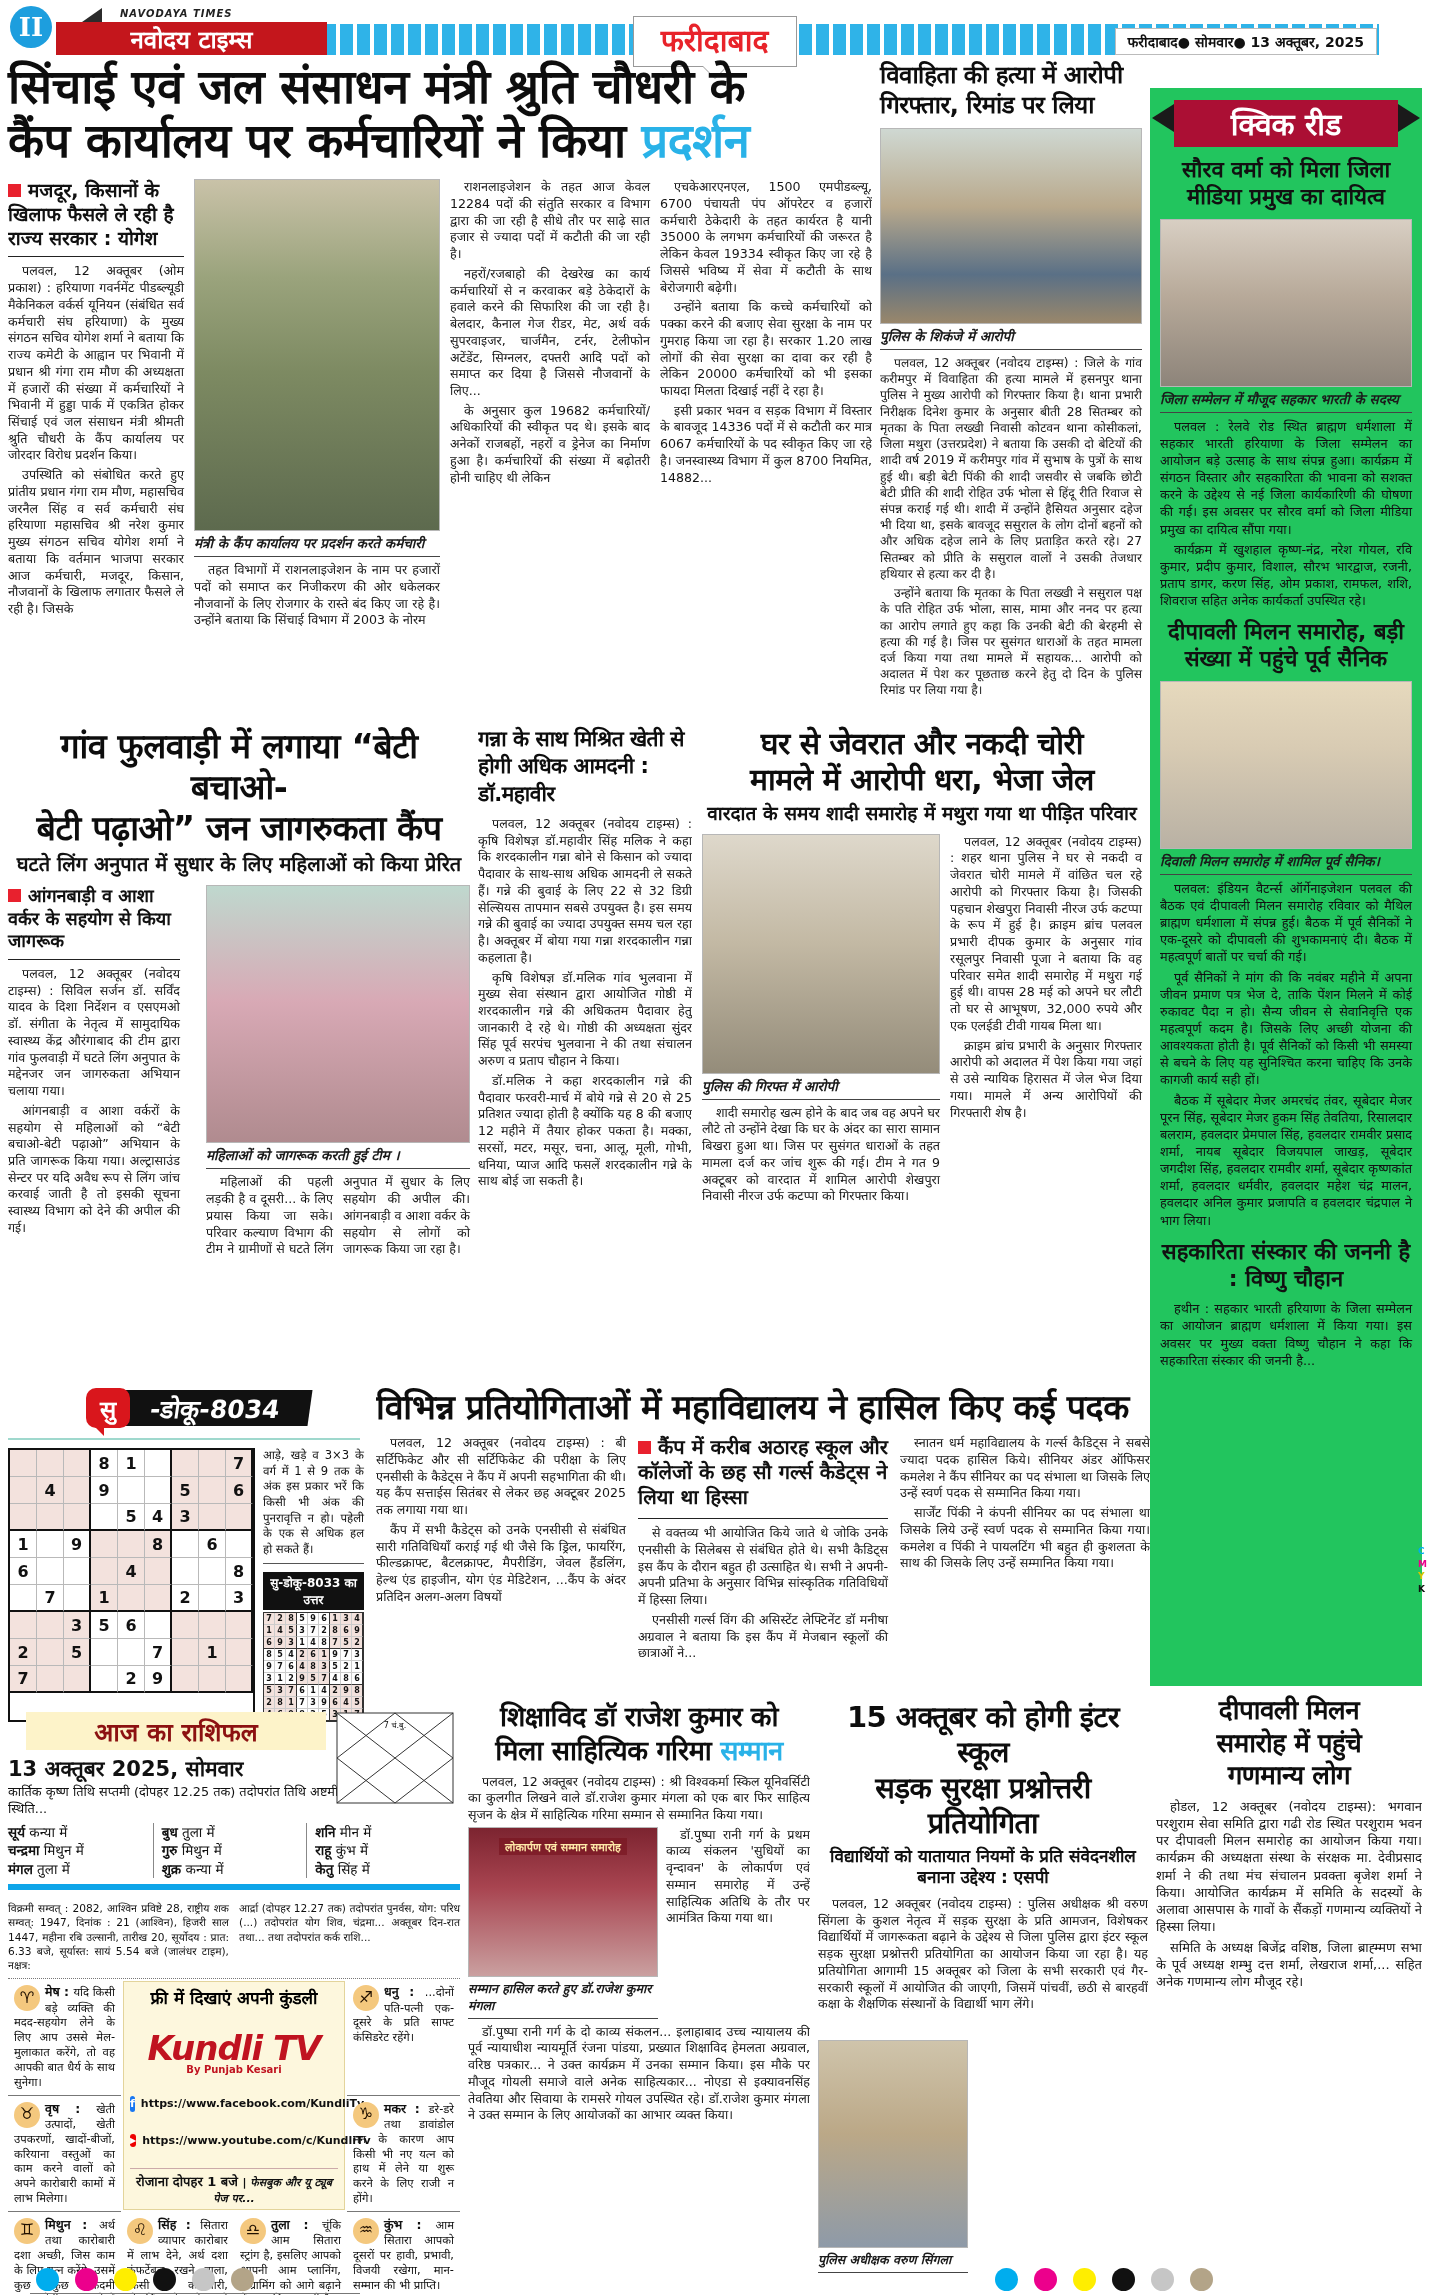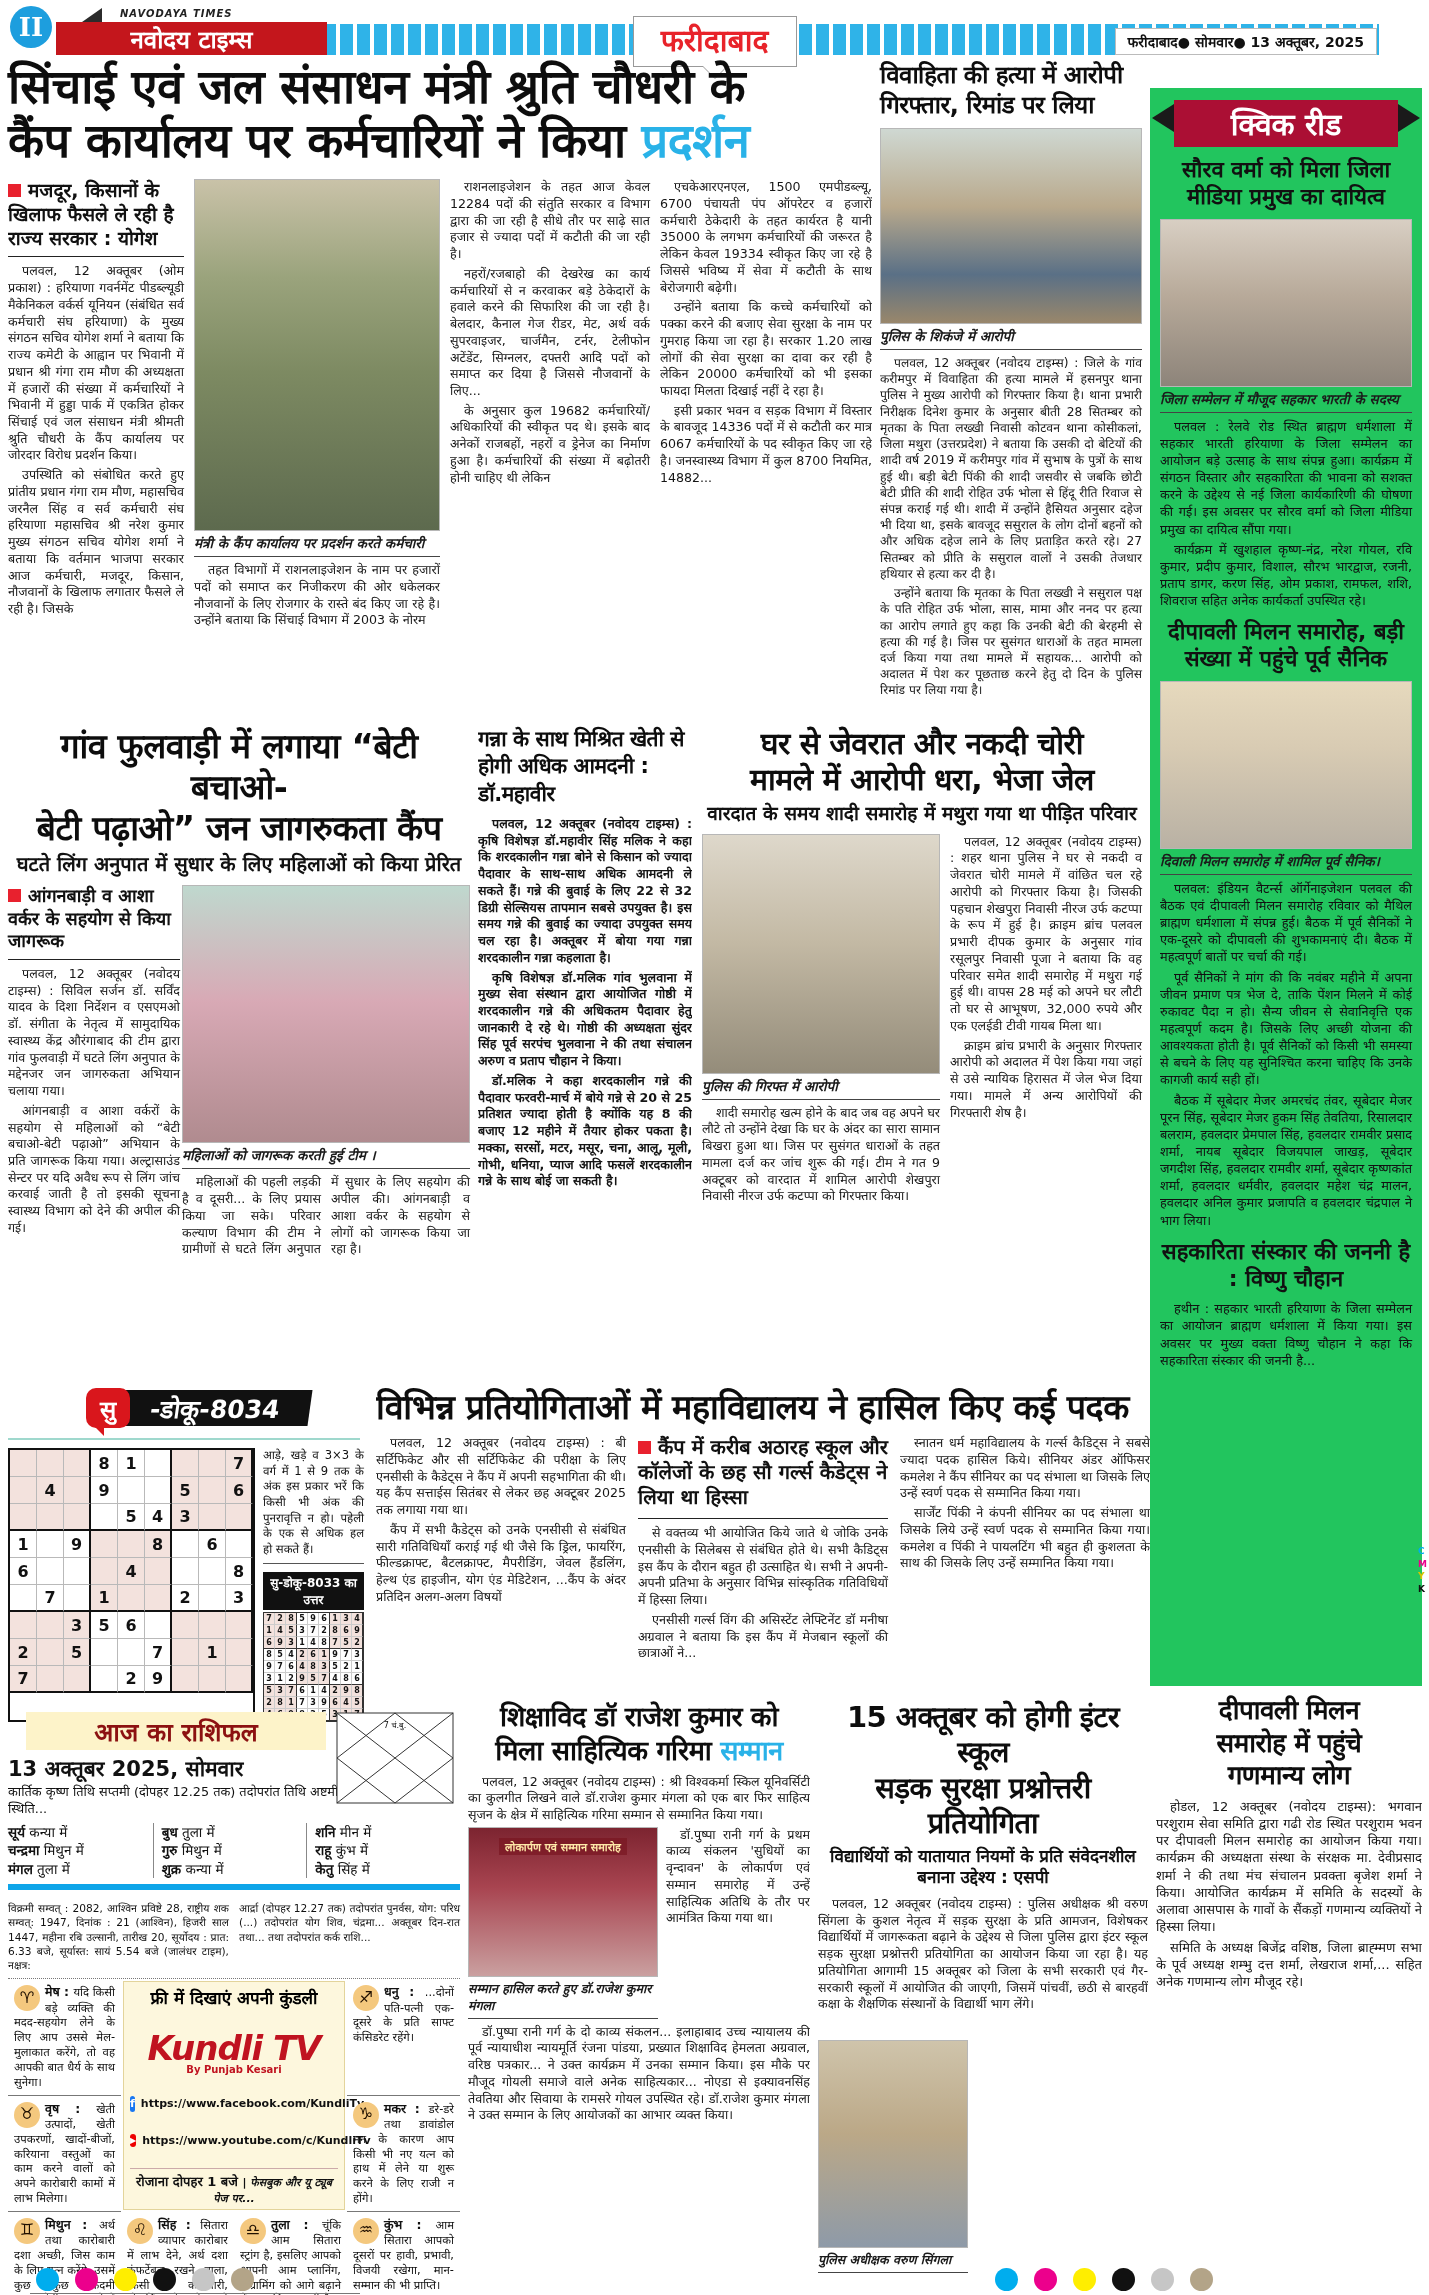--- a/index.html
+++ b/index.html
@@ -199,21 +199,21 @@
         </div>
       </div>
   </div>
 
   <div class="art" style="left:8px;top:726px;width:462px;height:656px;" data-name="article-beti">
     <div class="headline" style="font-size:34px;line-height:1.2;text-align:center;font-weight:700;" data-name="beti-headline">
       <span data-name="beti-headline-line1">गांव फुलवाड़ी में लगाया “बेटी बचाओ-</span><br>
       <span data-name="beti-headline-line2">बेटी पढ़ाओ” जन जागरुकता कैंप</span>
     </div>
     <div class="subhead" style="font-size:20px;text-align:center;margin:4px 0 8px;" data-name="beti-subhead">घटते लिंग अनुपात में सुधार के लिए महिलाओं को किया प्रेरित</div>
-    <div style="display:flex;gap:2px;">
+    <div style="display:flex;gap:26px;">
       <div style="width:172px;flex:none;">
         <div style="border-bottom:1.5px solid #222;padding-bottom:6px;margin-bottom:6px;">
           <span class="bullet" data-name="beti-bullet"></span><span class="subhead" style="font-size:18px;" data-name="beti-bullet-text">आंगनबाड़ी व आशा वर्कर के सहयोग से किया जागरूक</span>
         </div>
         <div class="bt" data-name="beti-body-col1">
           <p data-name="paragraph">पलवल, 12 अक्तूबर (नवोदय टाइम्स) : सिविल सर्जन डॉ. सर्विंद यादव के दिशा निर्देशन व एसएमओ डॉ. संगीता के नेतृत्व में सामुदायिक स्वास्थ्य केंद्र औरंगाबाद की टीम द्वारा गांव फुलवाड़ी में घटते लिंग अनुपात के मद्देनजर जन जागरुकता अभियान चलाया गया।</p>
           <p data-name="paragraph">आंगनबाड़ी व आशा वर्करों के सहयोग से महिलाओं को “बेटी बचाओ-बेटी पढ़ाओ” अभियान के प्रति जागरूक किया गया। अल्ट्रासाउंड सेन्टर पर यदि अवैध रूप से लिंग जांच करवाई जाती है तो इसकी सूचना स्वास्थ्य विभाग को देने की अपील की गई।</p>
         </div>
       </div>
       <div style="flex:1;">
@@ -221,21 +221,21 @@
         <div class="caption" data-name="awareness-camp-photo-caption">महिलाओं को जागरूक करती हुई टीम ।</div>
         <div class="bt" style="column-count:2;column-gap:10px;" data-name="beti-body-col2">
           <p data-name="paragraph">महिलाओं की पहली लड़की है व दूसरी... के लिए प्रयास किया जा सके। परिवार कल्याण विभाग की टीम ने ग्रामीणों से घटते लिंग अनुपात में सुधार के लिए सहयोग की अपील की। आंगनबाड़ी व आशा वर्कर के सहयोग से लोगों को जागरूक किया जा रहा है।</p>
         </div>
       </div>
     </div>
   </div>
 
   <div class="art" style="left:478px;top:726px;width:214px;height:656px;overflow:hidden;" data-name="article-ganna">
     <div class="headline" style="font-size:21px;line-height:1.3;text-align:left;font-weight:700;border-bottom:0;" data-name="ganna-headline">गन्ना के साथ मिश्रित खेती से होगी अधिक आमदनी : डॉ.महावीर</div>
-    <div class="bt" style="margin-top:8px;font-weight:bold;" data-name="ganna-body">
+    <div class="bt" style="margin-top:8px;" data-name="ganna-body">
       <p data-name="paragraph">पलवल, 12 अक्तूबर (नवोदय टाइम्स) : कृषि विशेषज्ञ डॉ.महावीर सिंह मलिक ने कहा कि शरदकालीन गन्ना बोने से किसान को ज्यादा पैदावार के साथ-साथ अधिक आमदनी ले सकते हैं। गन्ने की बुवाई के लिए 22 से 32 डिग्री सेल्सियस तापमान सबसे उपयुक्त है। इस समय गन्ने की बुवाई का ज्यादा उपयुक्त समय चल रहा है। अक्तूबर में बोया गया गन्ना शरदकालीन गन्ना कहलाता है।</p>
       <p data-name="paragraph">कृषि विशेषज्ञ डॉ.मलिक गांव भुलवाना में मुख्य सेवा संस्थान द्वारा आयोजित गोष्ठी में शरदकालीन गन्ने की अधिकतम पैदावार हेतु जानकारी दे रहे थे। गोष्ठी की अध्यक्षता सुंदर सिंह पूर्व सरपंच भुलवाना ने की तथा संचालन अरुण व प्रताप चौहान ने किया।</p>
       <p data-name="paragraph">डॉ.मलिक ने कहा शरदकालीन गन्ने की पैदावार फरवरी-मार्च में बोये गन्ने से 20 से 25 प्रतिशत ज्यादा होती है क्योंकि यह 8 की बजाए 12 महीने में तैयार होकर पकता है। मक्का, सरसों, मटर, मसूर, चना, आलू, मूली, गोभी, धनिया, प्याज आदि फसलें शरदकालीन गन्ने के साथ बोई जा सकती है।</p>
     </div>
   </div>
 
   <div class="art" style="left:702px;top:726px;width:440px;height:656px;" data-name="article-chori">
     <div class="headline" style="font-size:30px;line-height:1.2;text-align:center;font-weight:700;" data-name="chori-headline">
       <span data-name="chori-headline-line1">घर से जेवरात और नकदी चोरी</span><br>
       <span data-name="chori-headline-line2">मामले में आरोपी धरा, भेजा जेल</span>

